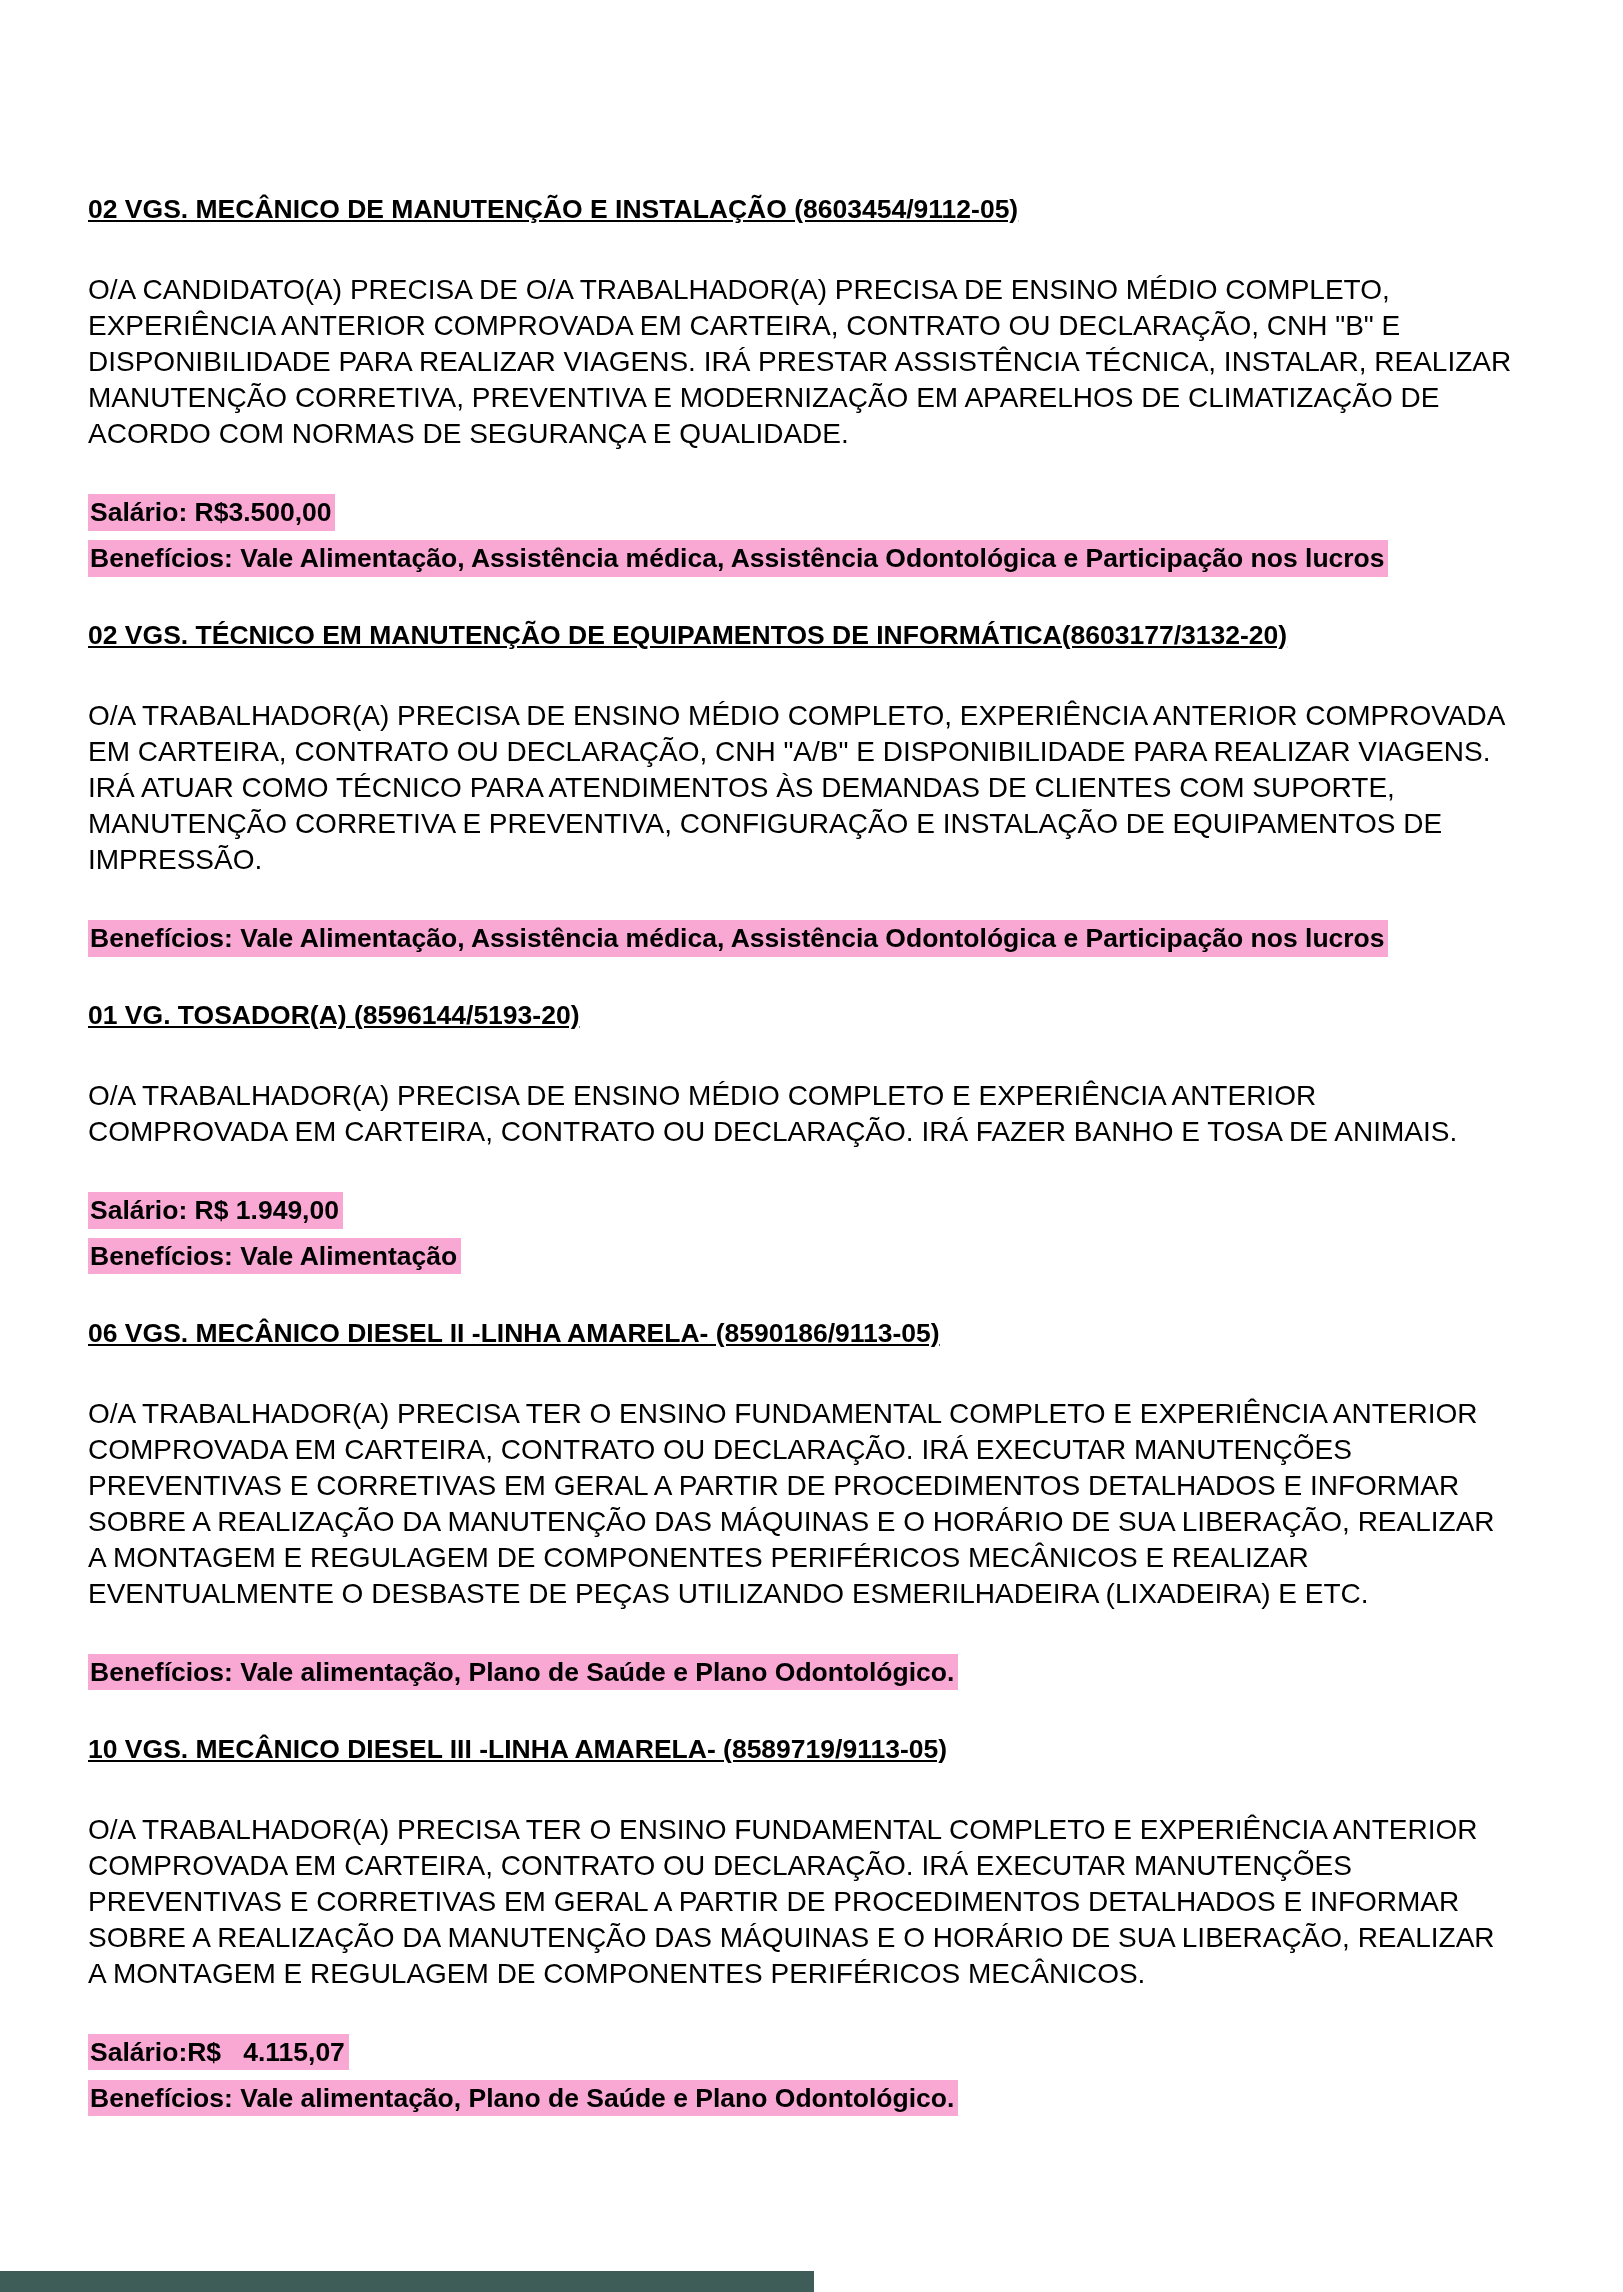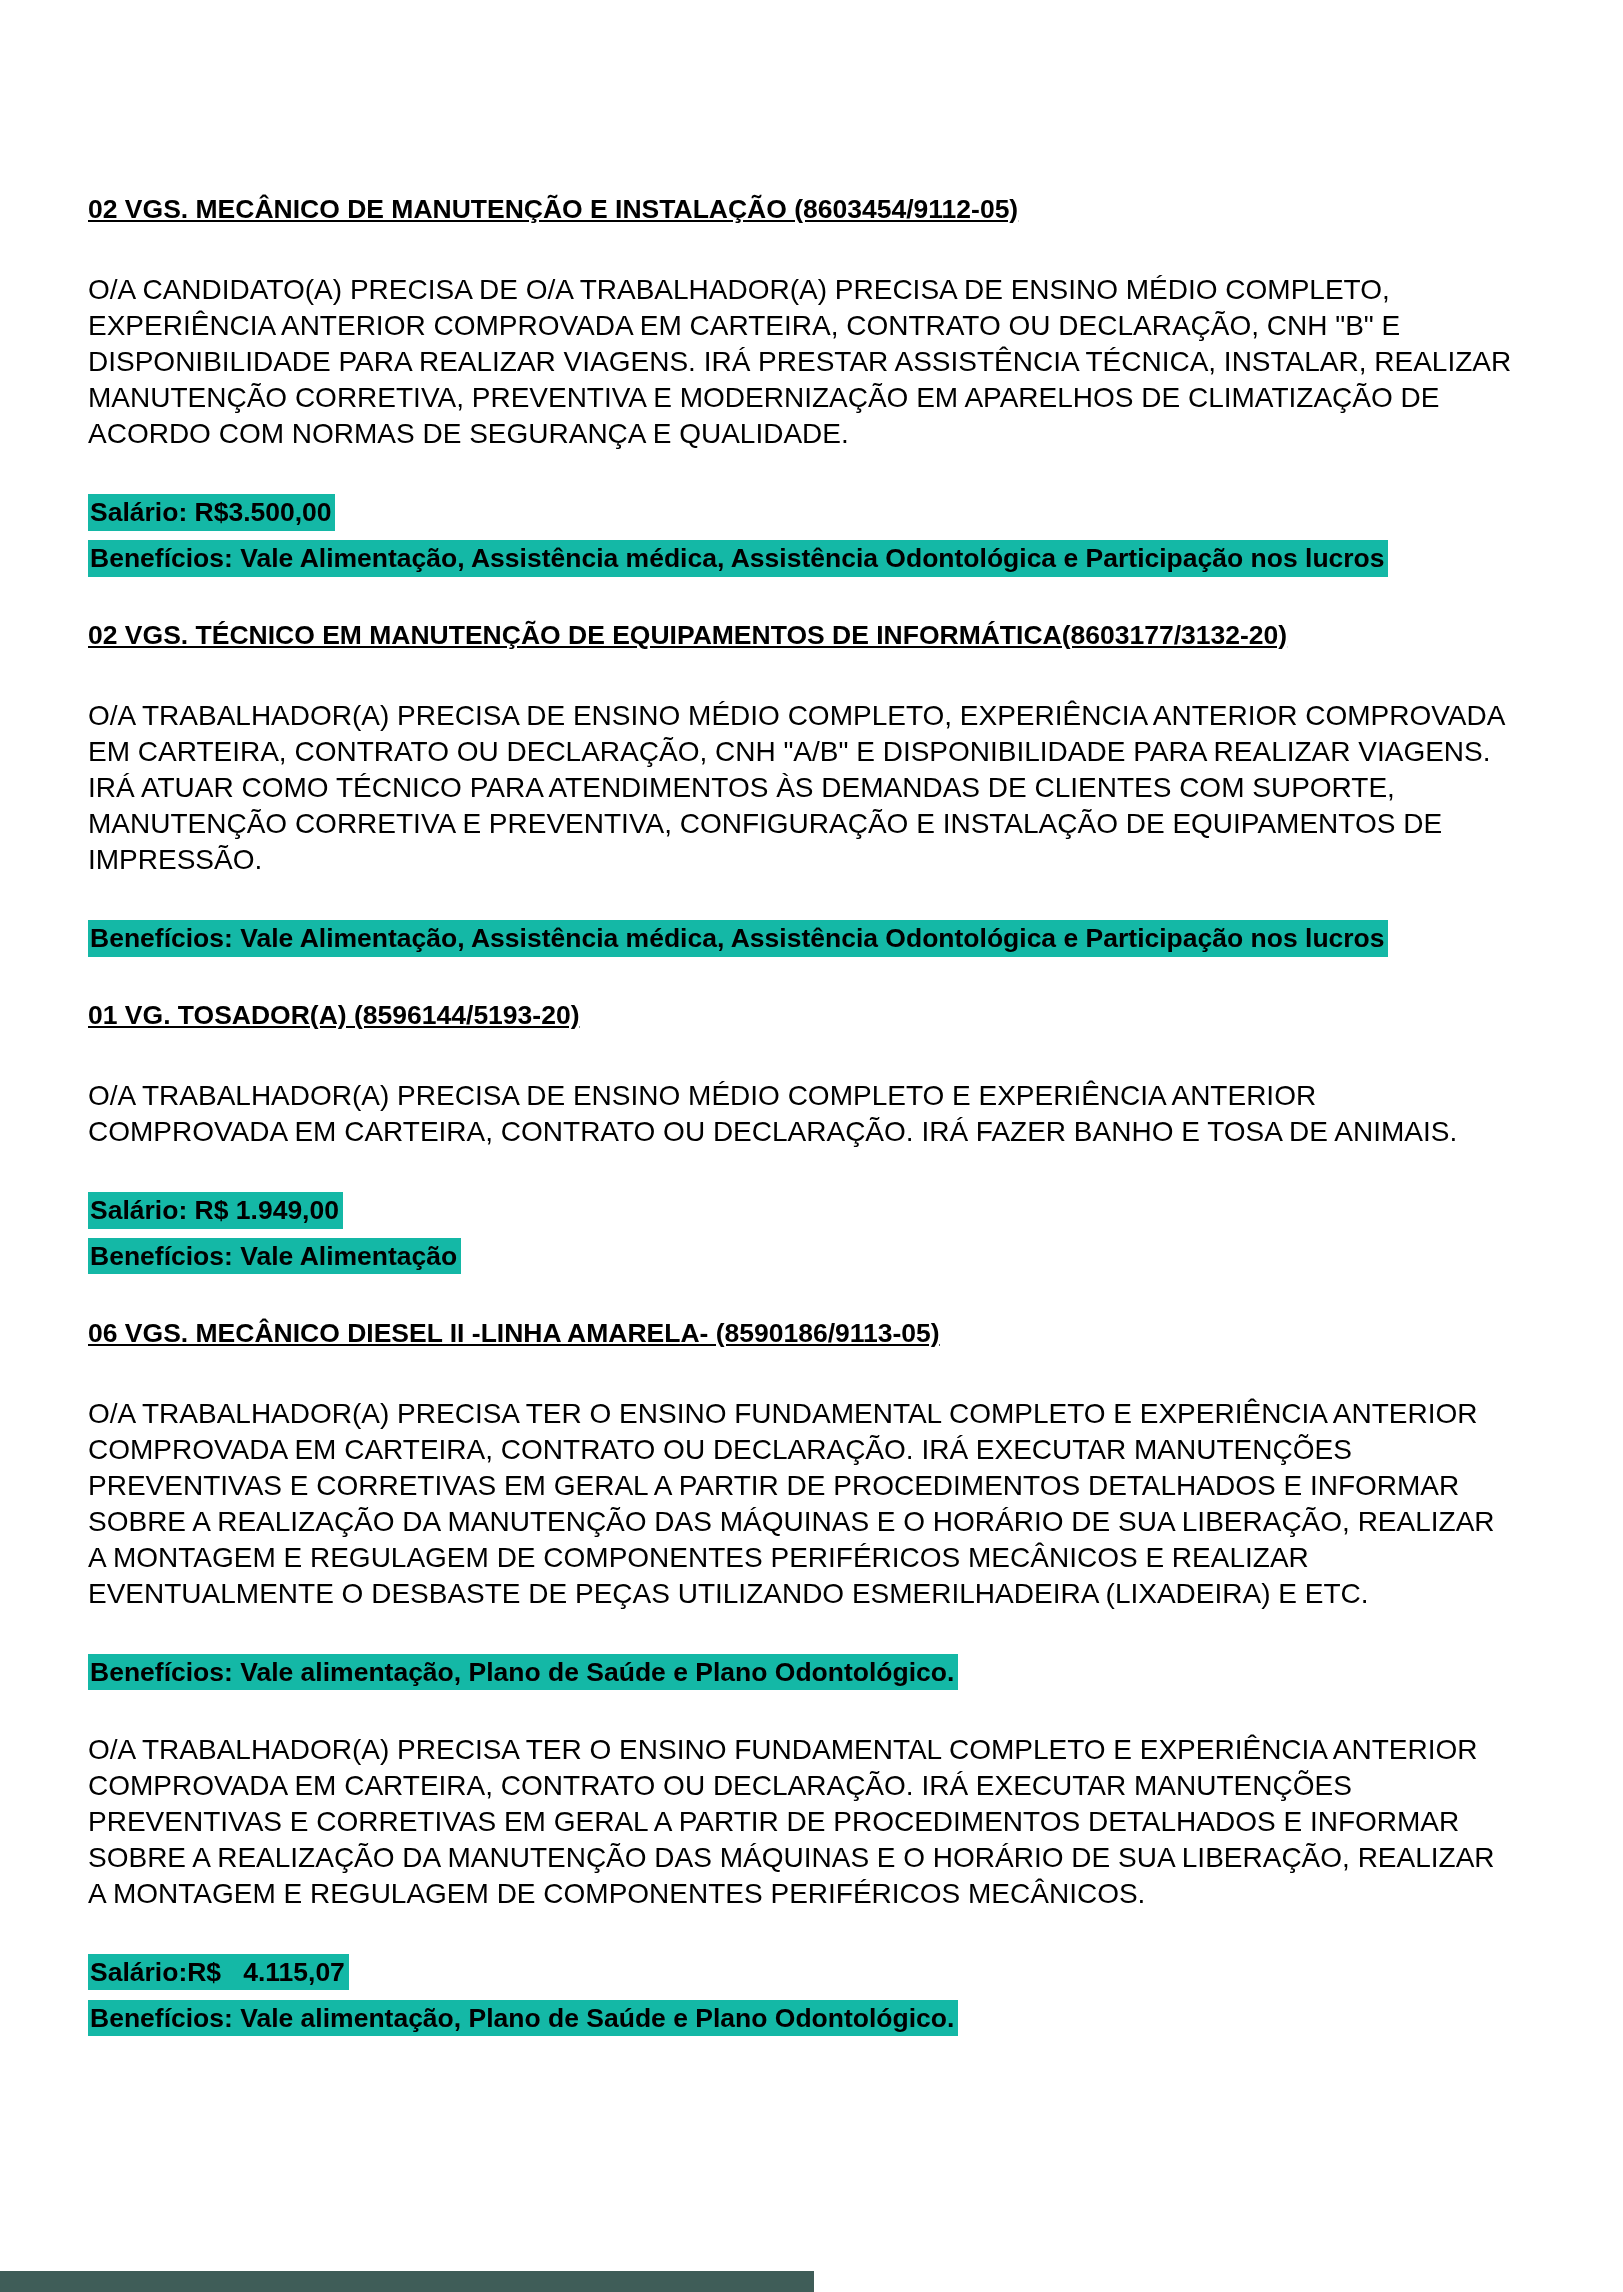--- a/index.html
+++ b/index.html
@@ -40,21 +40,21 @@
   .line {
     line-height: 35px;
   }
   .salary-line {
     margin: 0 0 7.8px 0;
   }
   .benefits-line {
     margin: 0 0 39px 0;
   }
   .hl {
-    background: #14b8a6;
+    background: #f9a8d4;
     font-weight: bold;
     font-size: 26.5px;
     padding: 2.9px 3.9px 3.9px 2px;
     white-space: pre; 
   }
   .next-page-bar {
     position: absolute;
     left: 0;
     bottom: 0;
     width: 814px;
@@ -88,20 +88,21 @@
       <div class="line benefits-line"><span class="hl">Benefícios: Vale Alimentação</span></div>
     </section>
 
     <section class="job">
       <h2 class="job-title">06 VGS. MECÂNICO DIESEL II -LINHA AMARELA- (8590186/9113-05)</h2>
       <p class="job-desc">O/A TRABALHADOR(A) PRECISA TER O ENSINO FUNDAMENTAL COMPLETO E EXPERIÊNCIA ANTERIOR COMPROVADA EM CARTEIRA, CONTRATO OU DECLARAÇÃO. IRÁ EXECUTAR MANUTENÇÕES PREVENTIVAS E CORRETIVAS EM GERAL A PARTIR DE PROCEDIMENTOS DETALHADOS E INFORMAR SOBRE A REALIZAÇÃO DA MANUTENÇÃO DAS MÁQUINAS E O HORÁRIO DE SUA LIBERAÇÃO, REALIZAR A MONTAGEM E REGULAGEM DE COMPONENTES PERIFÉRICOS MECÂNICOS E REALIZAR EVENTUALMENTE O DESBASTE DE PEÇAS UTILIZANDO ESMERILHADEIRA (LIXADEIRA) E ETC.</p>
       <div class="line benefits-line"><span class="hl">Benefícios: Vale alimentação, Plano de Saúde e Plano Odontológico.</span></div>
     </section>
 
     <section class="job">
+      <h2 class="job-title">10 VGS. MECÂNICO DIESEL III -LINHA AMARELA- (8589719/9113-05)</h2>
       <p class="job-desc">O/A TRABALHADOR(A) PRECISA TER O ENSINO FUNDAMENTAL COMPLETO E EXPERIÊNCIA ANTERIOR COMPROVADA EM CARTEIRA, CONTRATO OU DECLARAÇÃO. IRÁ EXECUTAR MANUTENÇÕES PREVENTIVAS E CORRETIVAS EM GERAL A PARTIR DE PROCEDIMENTOS DETALHADOS E INFORMAR SOBRE A REALIZAÇÃO DA MANUTENÇÃO DAS MÁQUINAS E O HORÁRIO DE SUA LIBERAÇÃO, REALIZAR A MONTAGEM E REGULAGEM DE COMPONENTES PERIFÉRICOS MECÂNICOS.</p>
       <div class="line salary-line"><span class="hl">Salário:R$   4.115,07</span></div>
       <div class="line benefits-line"><span class="hl">Benefícios: Vale alimentação, Plano de Saúde e Plano Odontológico.</span></div>
     </section>
 
   </div>
 
   <div class="next-page-bar"></div>
 </div>
 

